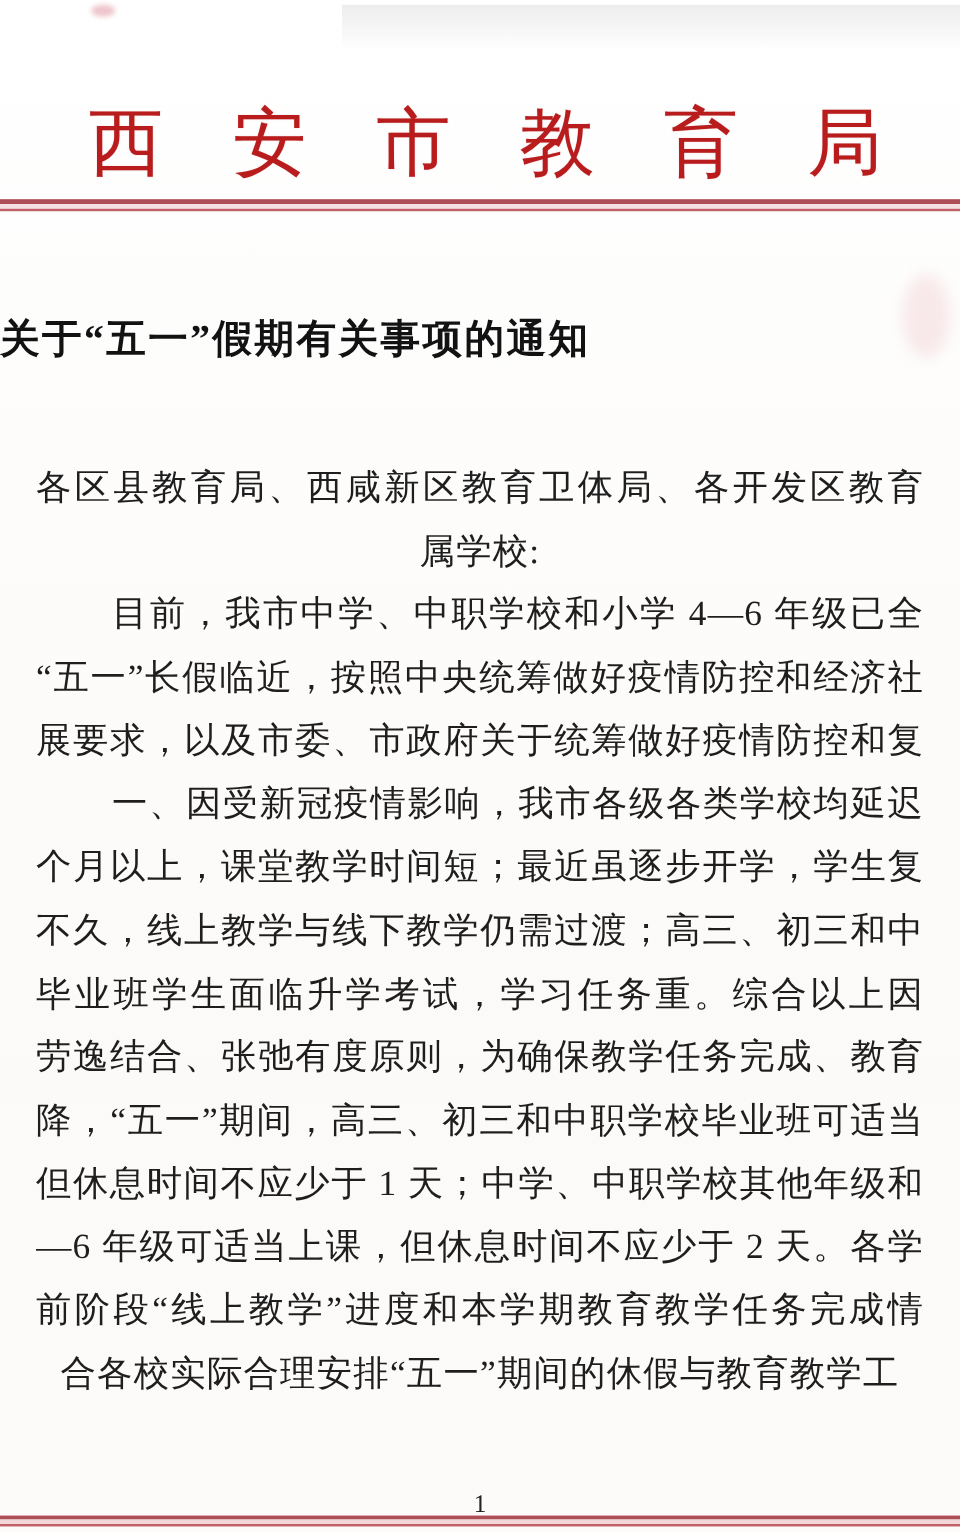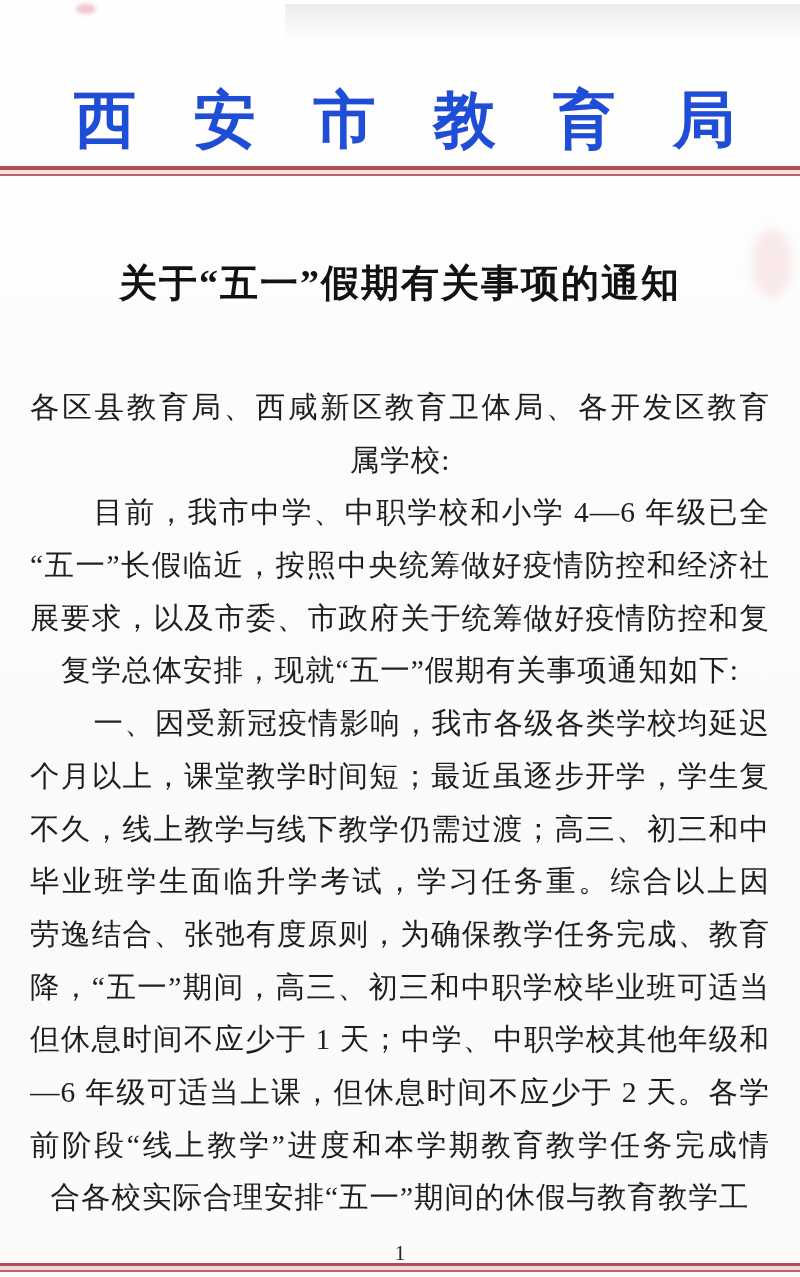--- a/index.html
+++ b/index.html
@@ -28,40 +28,40 @@
     position: absolute; top: 228px; left: 752px; width: 40px; height: 70px;
     background: rgba(233,180,186,0.28); border-radius: 50%; filter: blur(6px);
   }
 
   
   .agency {
     position: absolute;
     top: 84px; left: 74px; right: 65px;
     font-size: 62px;
     line-height: 72px;
-    font-weight: bold;
-    color: #1d4ed8;
+    font-weight: normal;
+    color: #b91c1c;
     text-align: justify;
     text-align-last: justify;
     text-shadow: 0 0 1px rgba(192,90,99,0.45);
   }
 
   .red-rule-top {
     position: absolute;
     top: 166px; left: 0; width: 800px; height: 10px;
     border-top: 4px solid #ae4e57;
     border-bottom: 2px solid #c2606a;
     background: rgba(214,138,145,0.25);
   }
 
   .doc-title {
     position: absolute;
     top: 258px; left: 0; width: 800px;
-    text-align: center;
-    font-size: 38px;
+    text-align: left;
+    font-size: 33px;
     line-height: 50px;
     font-weight: bold;
     color: #121212;
     letter-spacing: 2px;
   }
 
   .doc-body {
     position: absolute;
     top: 381px; left: 30px; width: 740px;
     font-size: 29.5px;
@@ -110,21 +110,20 @@
 <div class="red-rule-top"></div>
 
 <div class="doc-title">关于“五一”假期有关事项的通知</div>
 
 <div class="doc-body">
   <div class="line justify">各区县教育局、西咸新区教育卫体局、各开发区教育局，各直</div>
   <div class="line plain">属学校:</div>
   <div class="line justify indent">目前，我市中学、中职学校和小学 4—6 年级已全部开学。</div>
   <div class="line justify">“五一”长假临近，按照中央统筹做好疫情防控和经济社会发</div>
   <div class="line justify">展要求，以及市委、市政府关于统筹做好疫情防控和复工复产</div>
-  <div class="line plain">复学总体安排，现就“五一”假期有关事项通知如下:</div>
   <div class="line justify indent">一、因受新冠疫情影响，我市各级各类学校均延迟开学两</div>
   <div class="line justify">个月以上，课堂教学时间短；最近虽逐步开学，学生复课复学</div>
   <div class="line justify">不久，线上教学与线下教学仍需过渡；高三、初三和中职学校</div>
   <div class="line justify">毕业班学生面临升学考试，学习任务重。综合以上因素，按照</div>
   <div class="line justify">劳逸结合、张弛有度原则，为确保教学任务完成、教育质量不</div>
   <div class="line justify">降，“五一”期间，高三、初三和中职学校毕业班可适当上课，</div>
   <div class="line justify">但休息时间不应少于 1 天；中学、中职学校其他年级和小学 4</div>
   <div class="line justify">—6 年级可适当上课，但休息时间不应少于 2 天。各学校可根据</div>
   <div class="line justify">前阶段“线上教学”进度和本学期教育教学任务完成情况，结</div>
   <div class="line plain">合各校实际合理安排“五一”期间的休假与教育教学工作。</div>

